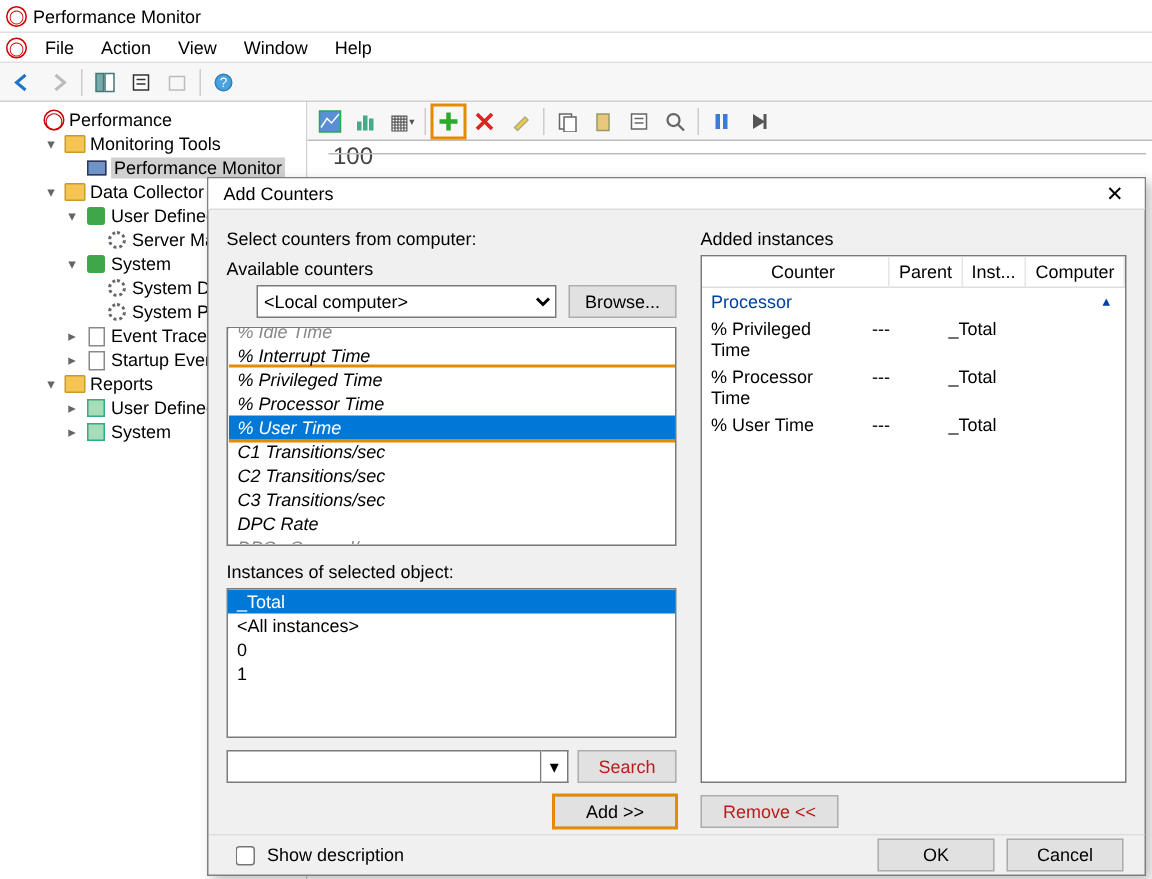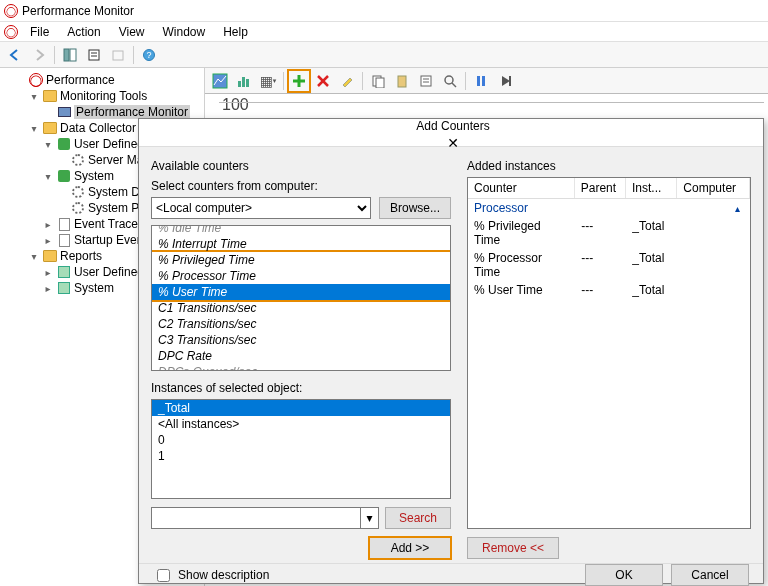--- a/index.html
+++ b/index.html
@@ -89,29 +89,28 @@
     background:#f0f0f0;
     border:1px solid #808080;
     box-shadow: 3px 3px 8px rgba(0,0,0,.25);
     display:flex; flex-direction:column;
   }
   .dlg-title {
     height:28px; background:#fff;
     display:flex; align-items:center; justify-content:space-between;
     padding:0 6px 0 10px; font-size:12px;
     border-bottom:1px solid #ddd;
-    flex-direction:column;
   }
   .dlg-close { font-size:14px; padding:2px 8px; cursor:default;}
   .dlg-body { flex:1; display:flex; padding:10px 12px 4px 12px; gap:16px; }
   .col { display:flex; flex-direction:column; }
   .col-left { width: 300px; }
   .col-right { flex:1; }
   .lbl { font-size:12px; margin:2px 0 4px 0;}
-  .combo-row { display:flex; gap:8px; align-items:flex-end; margin-bottom:6px;}
+  .combo-row { display:flex; gap:8px; align-items:flex-end; margin-bottom:6px;margin-left:20px;}
   select.combo { flex:1; height:22px; font-size:12px; border:1px solid #7a7a7a; background:#fff;}
   .btn {
     height:22px; min-width:66px; padding:0 10px;
     background:#e1e1e1; border:1px solid #adadad;
     font-size:12px; cursor:default;
   }
   .listbox {
     border:1px solid #7a7a7a; background:#fff;
     overflow-y:scroll; font-size:12px;
   }
@@ -121,21 +120,21 @@
   .listbox.instances { height:100px; }
   .hl-group { border:2px solid #e68a00; margin:-2px; }
   .add-row { display:flex; justify-content:flex-end; margin-top:8px;}
   .search-row { display:flex; gap:6px; margin-top:8px;}
   .search-row input { flex:1; height:22px; border:1px solid #7a7a7a; padding:0 4px; font-size:12px;}
   .search-row .drop { width:18px; display:flex; align-items:center; justify-content:center; border:1px solid #7a7a7a; border-left:none; background:#fff;}
   .table {
     flex:1; border:1px solid #7a7a7a; background:#fff;
     display:flex; flex-direction:column; overflow:hidden;
   }
-  .thead { display:flex; background:#fff; border-bottom:1px solid #ddd;}
+  .thead { display:flex; background:#fff; border-bottom:1px solid #ddd;padding-left:40px;}
   .th { padding:3px 6px; font-size:12px; border-right:1px solid #e5e5e5;}
   .th.counter{flex:2.2;} .th.parent{flex:0.9;} .th.inst{flex:0.9;} .th.comp{flex:1.4;}
   .tbody { flex:1; overflow:auto;}
   .trow { display:flex; padding:1px 0;}
   .td { padding:1px 6px; font-size:12px;}
   .td.counter{flex:2.2;} .td.parent{flex:0.9;} .td.inst{flex:0.9;} .td.comp{flex:1.4;}
   .group-row { color:#0040a0; padding:2px 6px; display:flex; justify-content:space-between; align-items:center;}
   .group-row .chev { font-size:10px; color:#0040a0; padding-right:4px;}
   .remove-row { margin-top:8px;}
   .dlg-foot {
@@ -408,22 +407,22 @@
 </div>
 
 <div class="dialog">
   <div class="dlg-title">
     <span>Add Counters</span>
     <span class="dlg-close">✕</span>
   </div>
   <div class="dlg-body">
 
     <div class="col col-left">
+      <div class="lbl" style="margin-top:2px">Select counters from computer:</div>
       <div class="lbl">Available counters</div>
-      <div class="lbl" style="margin-top:2px">Select counters from computer:</div>
       <div class="combo-row">
         <select class="combo">
           <option>&lt;Local computer&gt;</option>
         </select>
         <button class="btn">Browse...</button>
       </div>
       <div class="listbox counters">
         <div class="item" style="margin-top:-6px;color:#888">% Idle Time</div>
         <div class="item">% Interrupt Time</div>
         <div class="hl-group">

